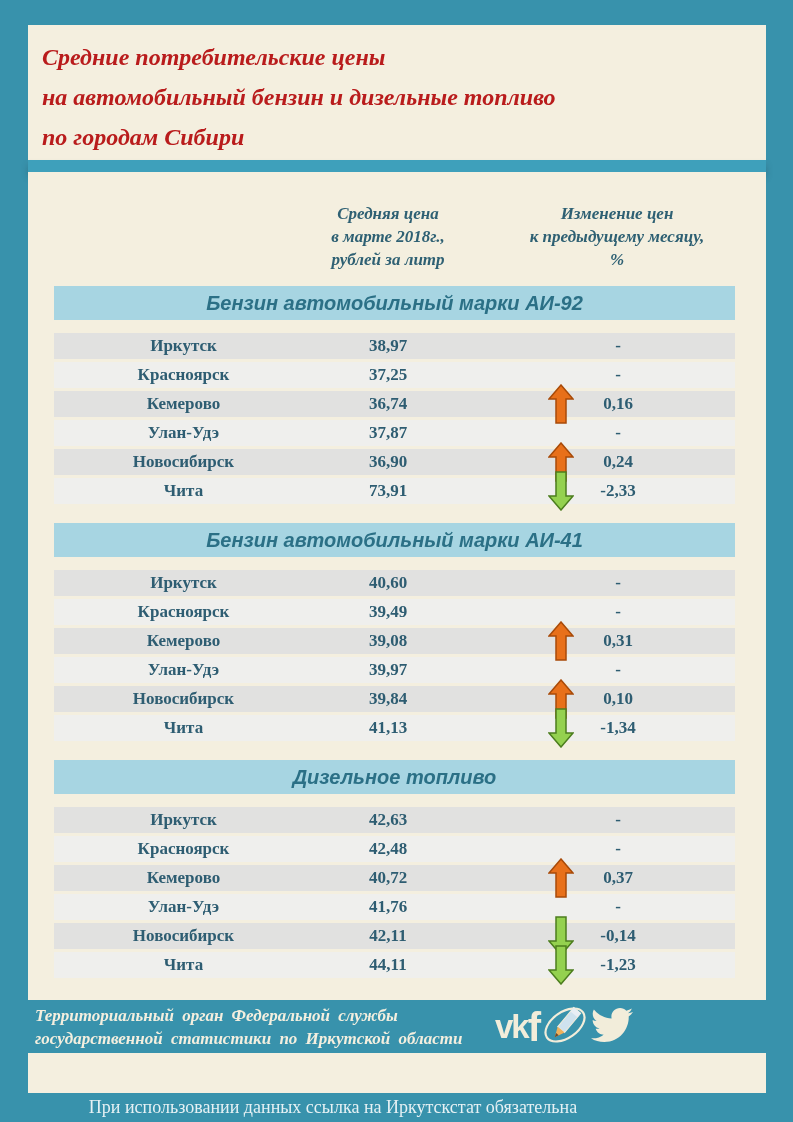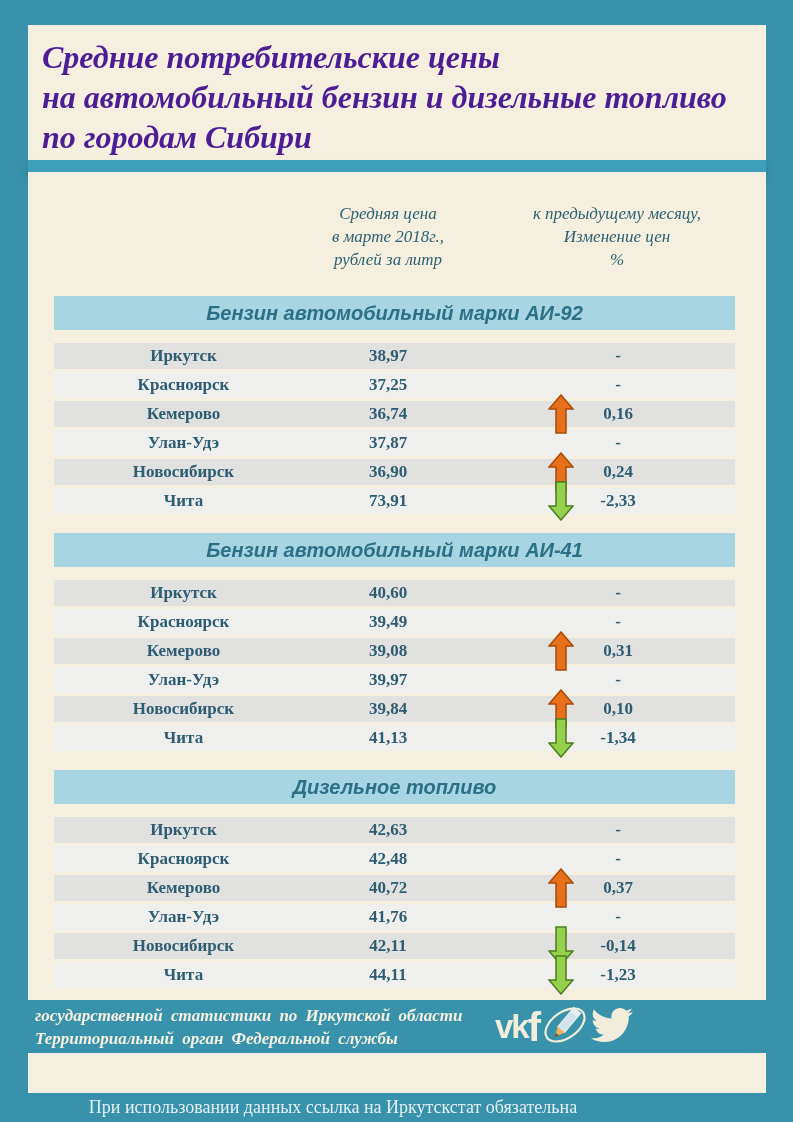--- a/index.html
+++ b/index.html
@@ -8,50 +8,50 @@
     background:#3892ac;
     font-family:"Liberation Serif",serif;
   }
   
   .header-box{
     position:absolute;left:28px;top:25px;width:738px;height:135px;
     background:#f4efdf;
   }
   .title{
     margin:0;padding:12px 0 0 14px;
-    font-style:italic;font-weight:bold;font-size:32px;line-height:40px;
-    color:#4c1d95;font-family:"Liberation Serif",serif;
+    font-style:italic;font-weight:bold;font-size:24px;line-height:40px;
+    color:#b91c1c;font-family:"Liberation Serif",serif;
   }
   .title span{display:block;}
   .divider{
     position:absolute;left:28px;top:160px;width:738px;height:12px;
     background:#3ea0bb;box-shadow:0 5px 6px rgba(40,70,80,.35);
   }
   
   .content{
     position:absolute;left:28px;top:172px;width:738px;height:828px;
     background:#f4efdf;
   }
   .col-headers{display:flex;margin:30px 0 0 26px;width:681px;}
   .colhead{
-    font-style:italic;font-weight:normal;font-size:17px;line-height:23px;
+    font-style:italic;font-weight:bold;font-size:17px;line-height:23px;
     color:#2e6073;text-align:center;
   }
   .colhead span{display:block;}
   .c1{width:259px;}
   .c2{width:150px;}
   .c3h{flex:1;padding-left:36px;}
   
   .band{
     margin:19px 0 0 26px;width:681px;height:34px;background:#a7d5e2;
     display:flex;align-items:center;justify-content:center;
     font-family:"Liberation Sans",sans-serif;
     font-style:italic;font-weight:bold;font-size:20px;color:#2b7086;
   }
-  #tables .band:first-child{margin-top:25px;}
+  #tables .band:first-child{margin-top:15px;}
   .rows{margin:13px 0 0 26px;width:681px;}
   .row{display:flex;align-items:center;height:26px;margin-bottom:3px;}
   .row.odd{background:#e1e1e0;justify-content:center;}
   .row.even{background:#efefed;}
   .cell{
     font-weight:bold;font-size:17px;color:#2e5d72;
     font-family:"Liberation Serif",serif;
   }
   .row .c1,.row .c2{text-align:center;}
   .c3{flex:1;display:flex;align-items:center;height:26px;}
@@ -103,22 +103,22 @@
 
   <main class="content">
     <div class="col-headers">
       <div class="c1"></div>
       <div class="c2 colhead">
         <span>Средняя цена</span>
         <span>в марте 2018г.,</span>
         <span>рублей за литр</span>
       </div>
       <div class="c3h colhead">
+        <span>Изменение цен</span>
         <span>к предыдущему месяцу,</span>
-        <span>Изменение цен</span>
         <span>%</span>
       </div>
     </div>
     <div id="tables">
         <div class="band">Бензин автомобильный марки АИ-92</div>
         <div class="rows">
           <div class="row odd">
             <div class="c1 cell">Иркутск</div>
             <div class="c2 cell">38,97</div>
             <div class="c3">
@@ -303,22 +303,22 @@
               </span>
               <span class="value-slot cell">-1,23</span>
             </div>
           </div>
         </div>
       </div>
   </main>
 
   <footer>
     <div class="org">
+      <span>Территориальный орган Федеральной службы</span>
       <span>государственной статистики по Иркутской области</span>
-      <span>Территориальный орган Федеральной службы</span>
     </div>
     <div class="icons">
       <span class="icon-vk">vk</span>
       <span class="icon-f">f</span>
       <span>
         <svg width="48" height="48" viewBox="0 0 48 48">
           <ellipse cx="24" cy="24" rx="22" ry="13" fill="none" stroke="#f2edda" stroke-width="2.2" transform="rotate(-35 24 24)"></ellipse>
           <g transform="rotate(40 24 24)">
             <rect x="19.5" y="5" width="9" height="25" fill="#cfe2ee" stroke="#f2edda" stroke-width="1"></rect>
             <rect x="19.5" y="5" width="9" height="5" fill="#e8eef4"></rect>

